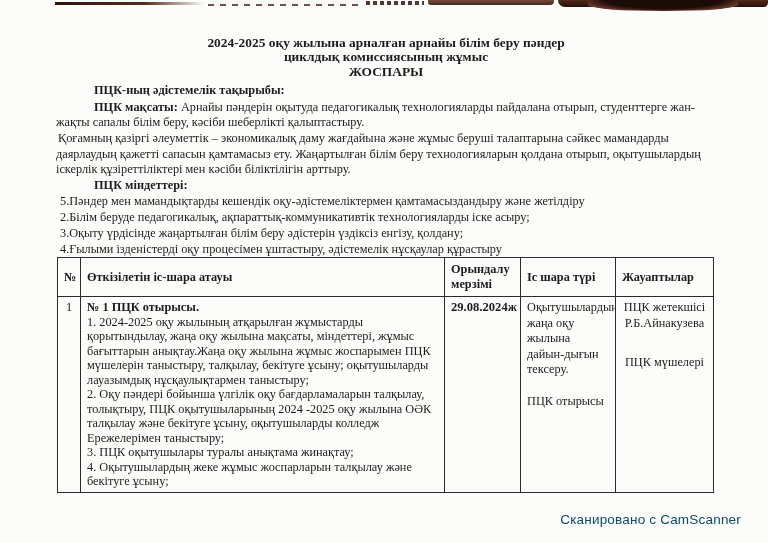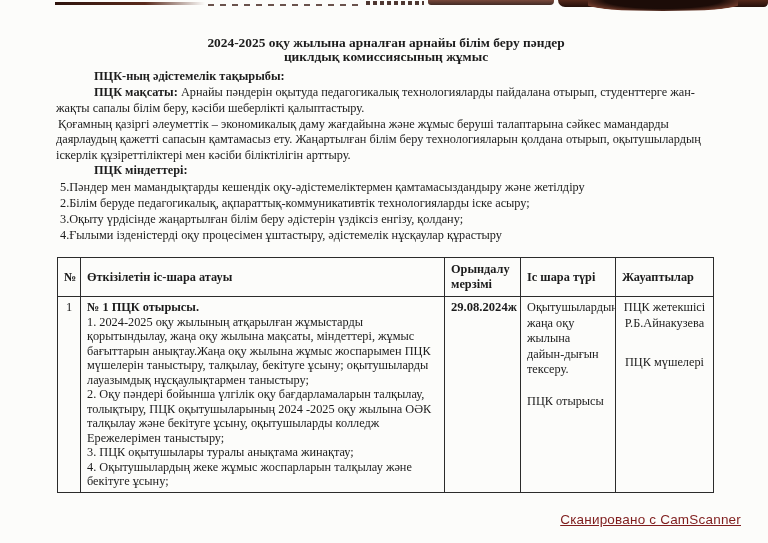--- a/index.html
+++ b/index.html
@@ -89,42 +89,42 @@
   td.cell-resp { padding-top: 26px; line-height: 15.6px; padding-left: 7px; text-align: center; }
   .resp-gap { height: 24px; }
 
   
   .scan-footer {
     position: absolute;
     right: 27px;
     top: 512px;
     font-family: "Liberation Sans", "DejaVu Sans", sans-serif;
     font-size: 13.5px;
-    color: #7f1d1d;
+    color: #0c4a6e;
     letter-spacing: .2px;
-    text-decoration: underline;
   }
 </style>
 </head>
 <body>
 
 <div class="page">
 
   <div class="artifact a1"></div>
   <div class="artifact a2"></div>
   <div class="artifact a3"></div>
   <div class="artifact a4"></div>
   <div class="artifact a5"></div>
   <div class="artifact a6"></div>
 
   <div class="doc-body">
 
     <div class="titles">
       <div>2024-2025 оқу жылына арналған арнайы білім беру пәндер</div>
       <div>циклдық  комиссиясының жұмыс</div>
+      <div>ЖОСПАРЫ</div>
     </div>
 
     <div class="heading">ПЦК-ның әдістемелік тақырыбы:</div>
     <div class="para goal"><span class="lead-bold">ПЦК мақсаты:</span><span> Арнайы пәндерін оқытуда педагогикалық технологияларды пайдалана отырып, студенттерге жан-жақты сапалы білім беру, кәсіби шеберлікті қалыптастыру.</span></div>
 
     <div class="para first">Қоғамның қазіргі әлеуметтік – экономикалық даму жағдайына және жұмыс беруші талаптарына сәйкес мамандарды даярлаудың қажетті сапасын қамтамасыз ету. Жаңартылған білім беру технологияларын қолдана отырып, оқытушылардың іскерлік құзіреттіліктері мен кәсіби біліктілігін арттыру.</div>
 
     <div class="heading" style="margin-top:0;font-family:Liberation Serif, serif;">ПЦК міндеттері:</div>
 
     <div class="tasks-list">

